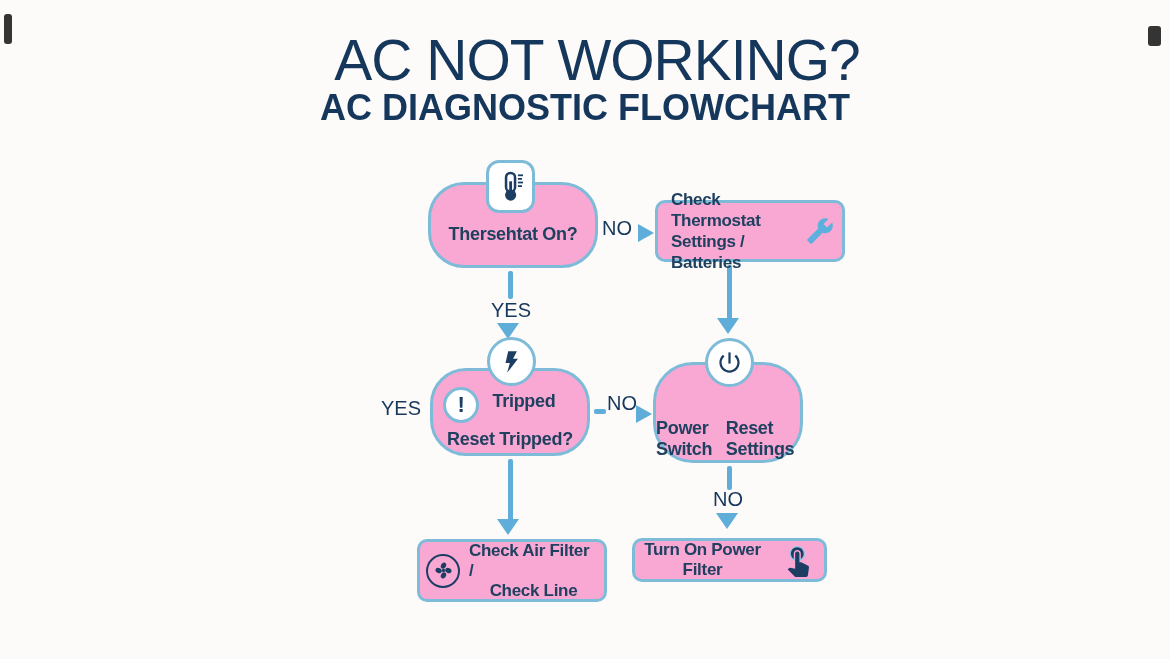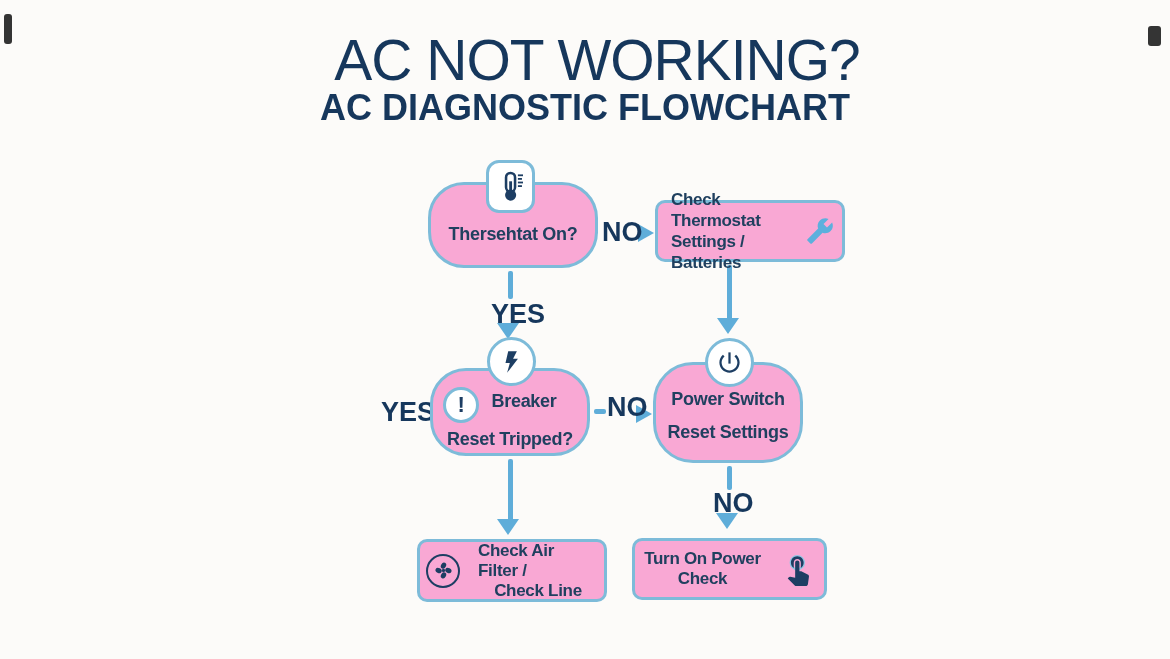--- a/index.html
+++ b/index.html
@@ -42,36 +42,36 @@
 
   #node-breaker{left:430px;top:368px;width:160px;height:88px;
     display:flex;flex-direction:column;align-items:center;padding-top:20px;font-size:18px;letter-spacing:-0.3px;}
   #node-breaker .l1{transform:translateX(14px);}
   #node-breaker .l2{margin-top:17px;}
   #excl-badge{left:10px;top:16px;width:36px;height:36px;border-radius:50%;position:absolute;
     border:3px solid var(--border-blue);box-sizing:border-box;display:flex;align-items:center;justify-content:center;
     color:var(--icon-navy);font-size:22px;font-weight:bold;background:#fff;}
 
   #node-power{left:653px;top:362px;width:150px;height:101px;border-radius:40px;
-    display:flex;flex-direction:column;align-items:center;padding-top:24px;font-size:18px;letter-spacing:-0.3px;}
+    display:flex;align-items:flex-end;padding-top:24px;font-size:18px;letter-spacing:-0.3px;}
   #node-power .l2{margin-top:12px;}
 
   #node-airfilter{left:417px;top:539px;width:190px;height:63px;
-    display:flex;align-items:center;justify-content:center;gap:18px;padding:0 6px;}
+    display:flex;align-items:center;justify-content:center;gap:9px;padding:0 6px;}
   #node-airfilter .stack{display:flex;flex-direction:column;align-items:center;
     font-size:17px;line-height:20px;letter-spacing:-0.3px;}
   .fan-circle{width:34px;height:34px;border-radius:50%;border:2.5px solid var(--icon-navy);
     box-sizing:border-box;display:flex;align-items:center;justify-content:center;flex:none;}
 
-  #node-turnon{left:632px;top:538px;width:195px;height:62px;
+  #node-turnon{left:632px;top:538px;width:195px;height:44px;
     display:flex;align-items:center;justify-content:center;gap:20px;padding:0 8px;}
   #node-turnon .stack{display:flex;flex-direction:column;align-items:center;
     font-size:17px;line-height:20px;letter-spacing:-0.3px;}
 
-  .conn-label{position:absolute;color:var(--navy);font-size:27px;font-weight:bold;z-index:1;}
+  .conn-label{position:absolute;color:var(--navy);font-size:20px;font-weight:normal;z-index:1;}
   .vline{position:absolute;width:5px;background:var(--arrow-blue);border-radius:2px;}
   .hdash{position:absolute;height:5px;background:var(--arrow-blue);border-radius:2px;}
   .ah-right{position:absolute;width:0;height:0;border-top:9px solid transparent;
     border-bottom:9px solid transparent;border-left:16px solid var(--arrow-blue);}
   .ah-down{position:absolute;width:0;height:0;border-left:11px solid transparent;
     border-right:11px solid transparent;border-top:16px solid var(--arrow-blue);}
 
   #vl-check-down{left:727px;top:265px;height:55px;}
   #ah-check-down{left:717px;top:318px;}
   #vl-thermo-down{left:508px;top:271px;height:28px;}
@@ -146,21 +146,21 @@
   <div class="badge" id="badge-bolt">
     <svg width="26" height="26" viewBox="0 0 24 24">
       <path fill="#1d3e63" d="M8.5 2h8l-3.5 7h4.5L7.5 22l2.5-9H6z"></path>
     </svg>
   </div>
   <span class="conn-label" id="lbl-yes-left">YES</span>
   <div class="node round" id="node-breaker">
     <div id="excl-badge">
       <span>!</span>
     </div>
-    <span class="l1">Breaker</span>
+    <span class="l1">Tripped</span>
     <span class="l2">Reset Tripped?</span>
   </div>
 
   <div class="hdash" id="dash-no2"></div>
   <span class="conn-label" id="lbl-no2">NO</span>
   <div class="ah-right" id="ah-no2"></div>
 
   <div class="badge" id="badge-power">
     <svg width="27" height="27" viewBox="0 0 24 24">
       <g fill="#1d3e63">
@@ -195,21 +195,21 @@
     </div>
     <div class="stack">
       <span>Check Air Filter /</span>
       <span>Check Line</span>
     </div>
   </div>
 
   <div class="node rect" id="node-turnon">
     <div class="stack">
       <span>Turn On Power</span>
-      <span>Check</span>
+      <span>Filter</span>
     </div>
     <svg width="34" height="34" viewBox="0 0 24 24">
       <circle cx="11.5" cy="7.5" r="4.6" fill="none" stroke="#8fc6e4" stroke-width="1.6"></circle>
       <path fill="#1d3e63" d="M9 11.24V7.5C9 6.12 10.12 5 11.5 5S14 6.12 14 7.5v3.74c1.21-.81 2-2.18 2-3.74C16 5.01 13.99 3 11.5 3S7 5.01 7 7.5c0 1.56.79 2.93 2 3.74zm9.84 4.63l-4.54-2.26c-.17-.07-.35-.11-.54-.11H13v-6c0-.83-.67-1.5-1.5-1.5S10 6.67 10 7.5v10.74l-3.43-.72c-.08-.01-.15-.03-.24-.03-.31 0-.59.13-.79.33l-.79.8 4.94 4.94c.27.27.65.44 1.06.44h6.79c.75 0 1.33-.55 1.44-1.28l.75-5.27c.01-.07.02-.14.02-.2 0-.62-.38-1.16-.91-1.38z"></path>
     </svg>
   </div>
 
 </div>
 
 </body></html>

